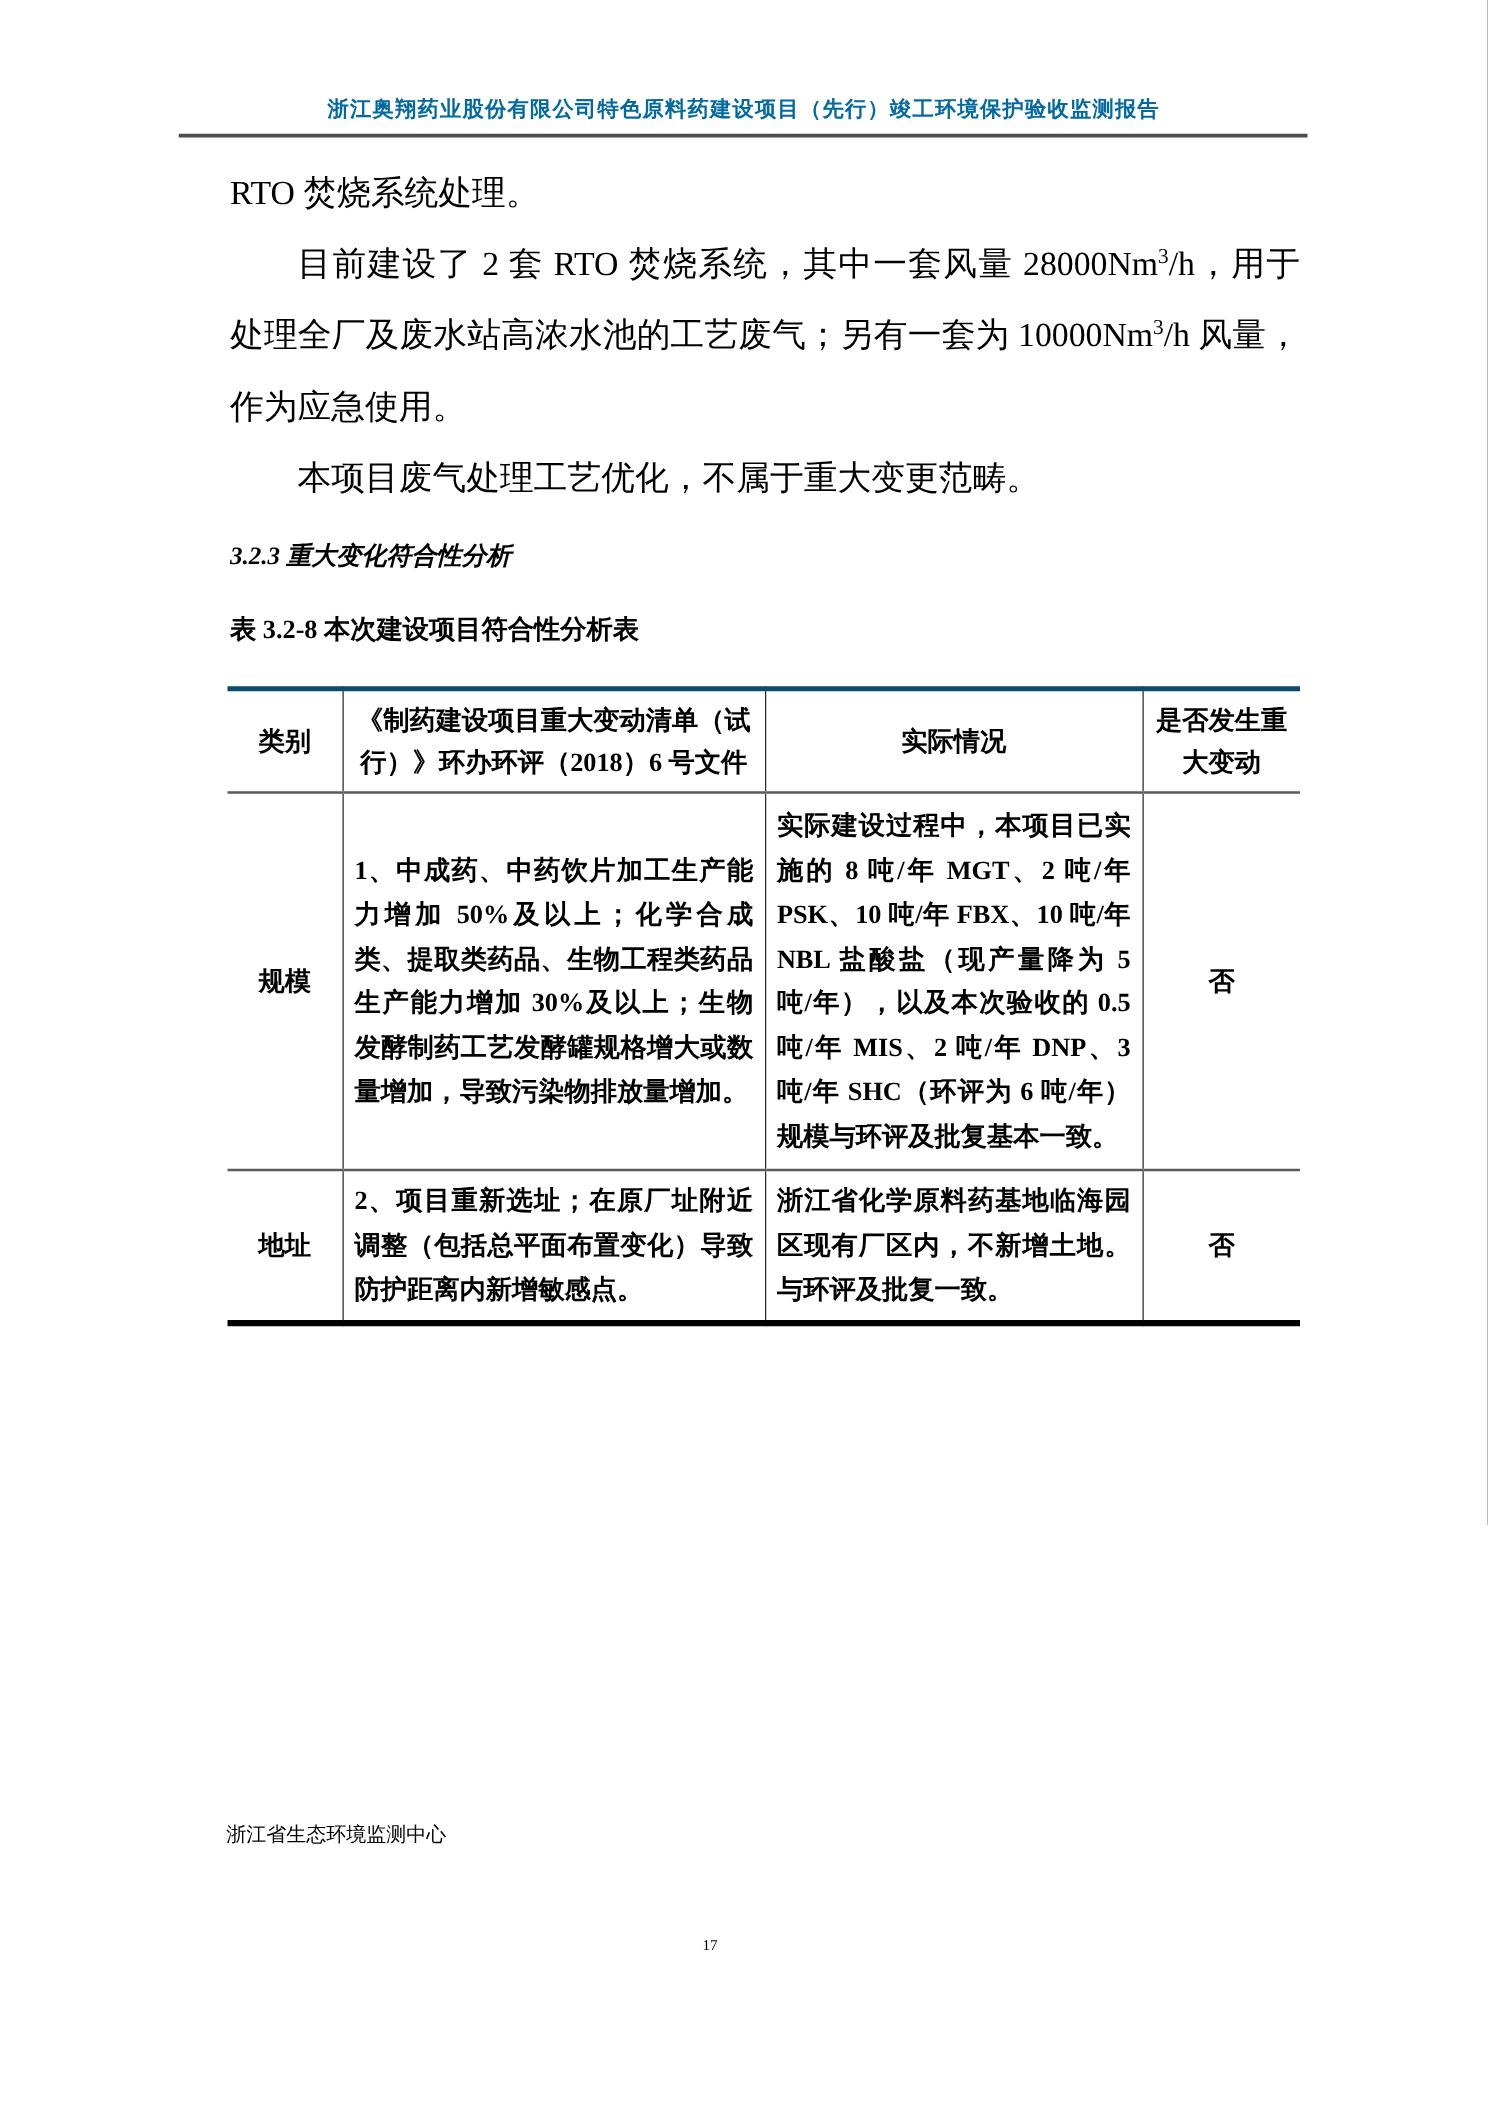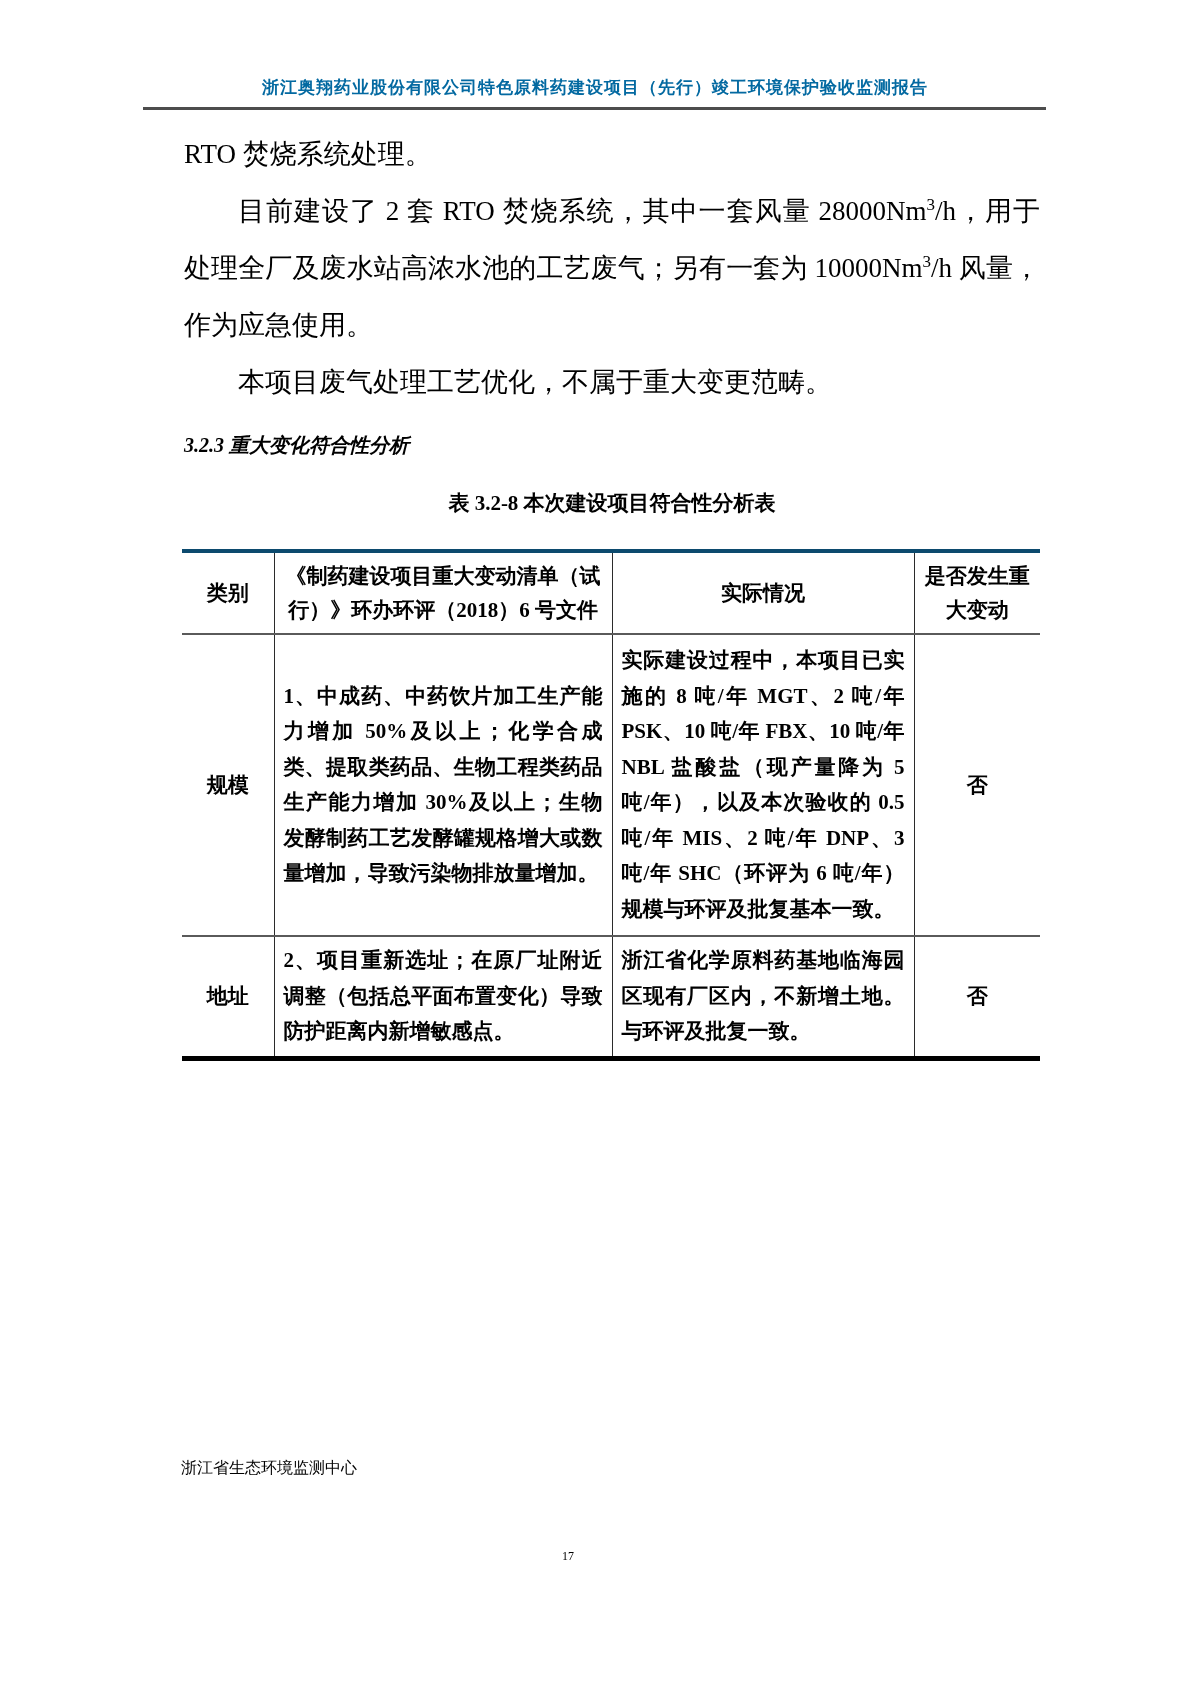--- a/index.html
+++ b/index.html
@@ -47,21 +47,21 @@
   sup { font-size: 17px; line-height: 0; }
   h3.section-heading {
     margin: 14px 0 0 0;
     font-size: 20px;
     font-weight: bold;
     line-height: 40px;
     font-style: italic;
   }
   .table-title {
     margin-top: 24px;
-    text-align: center;
+    text-align: left;
     font-size: 21px;
     font-weight: bold;
     line-height: 28px;
   }
   
   table.compliance {
     margin-top: 32px;
     margin-left: -2px;
     width: 858px;
     border-collapse: collapse;

